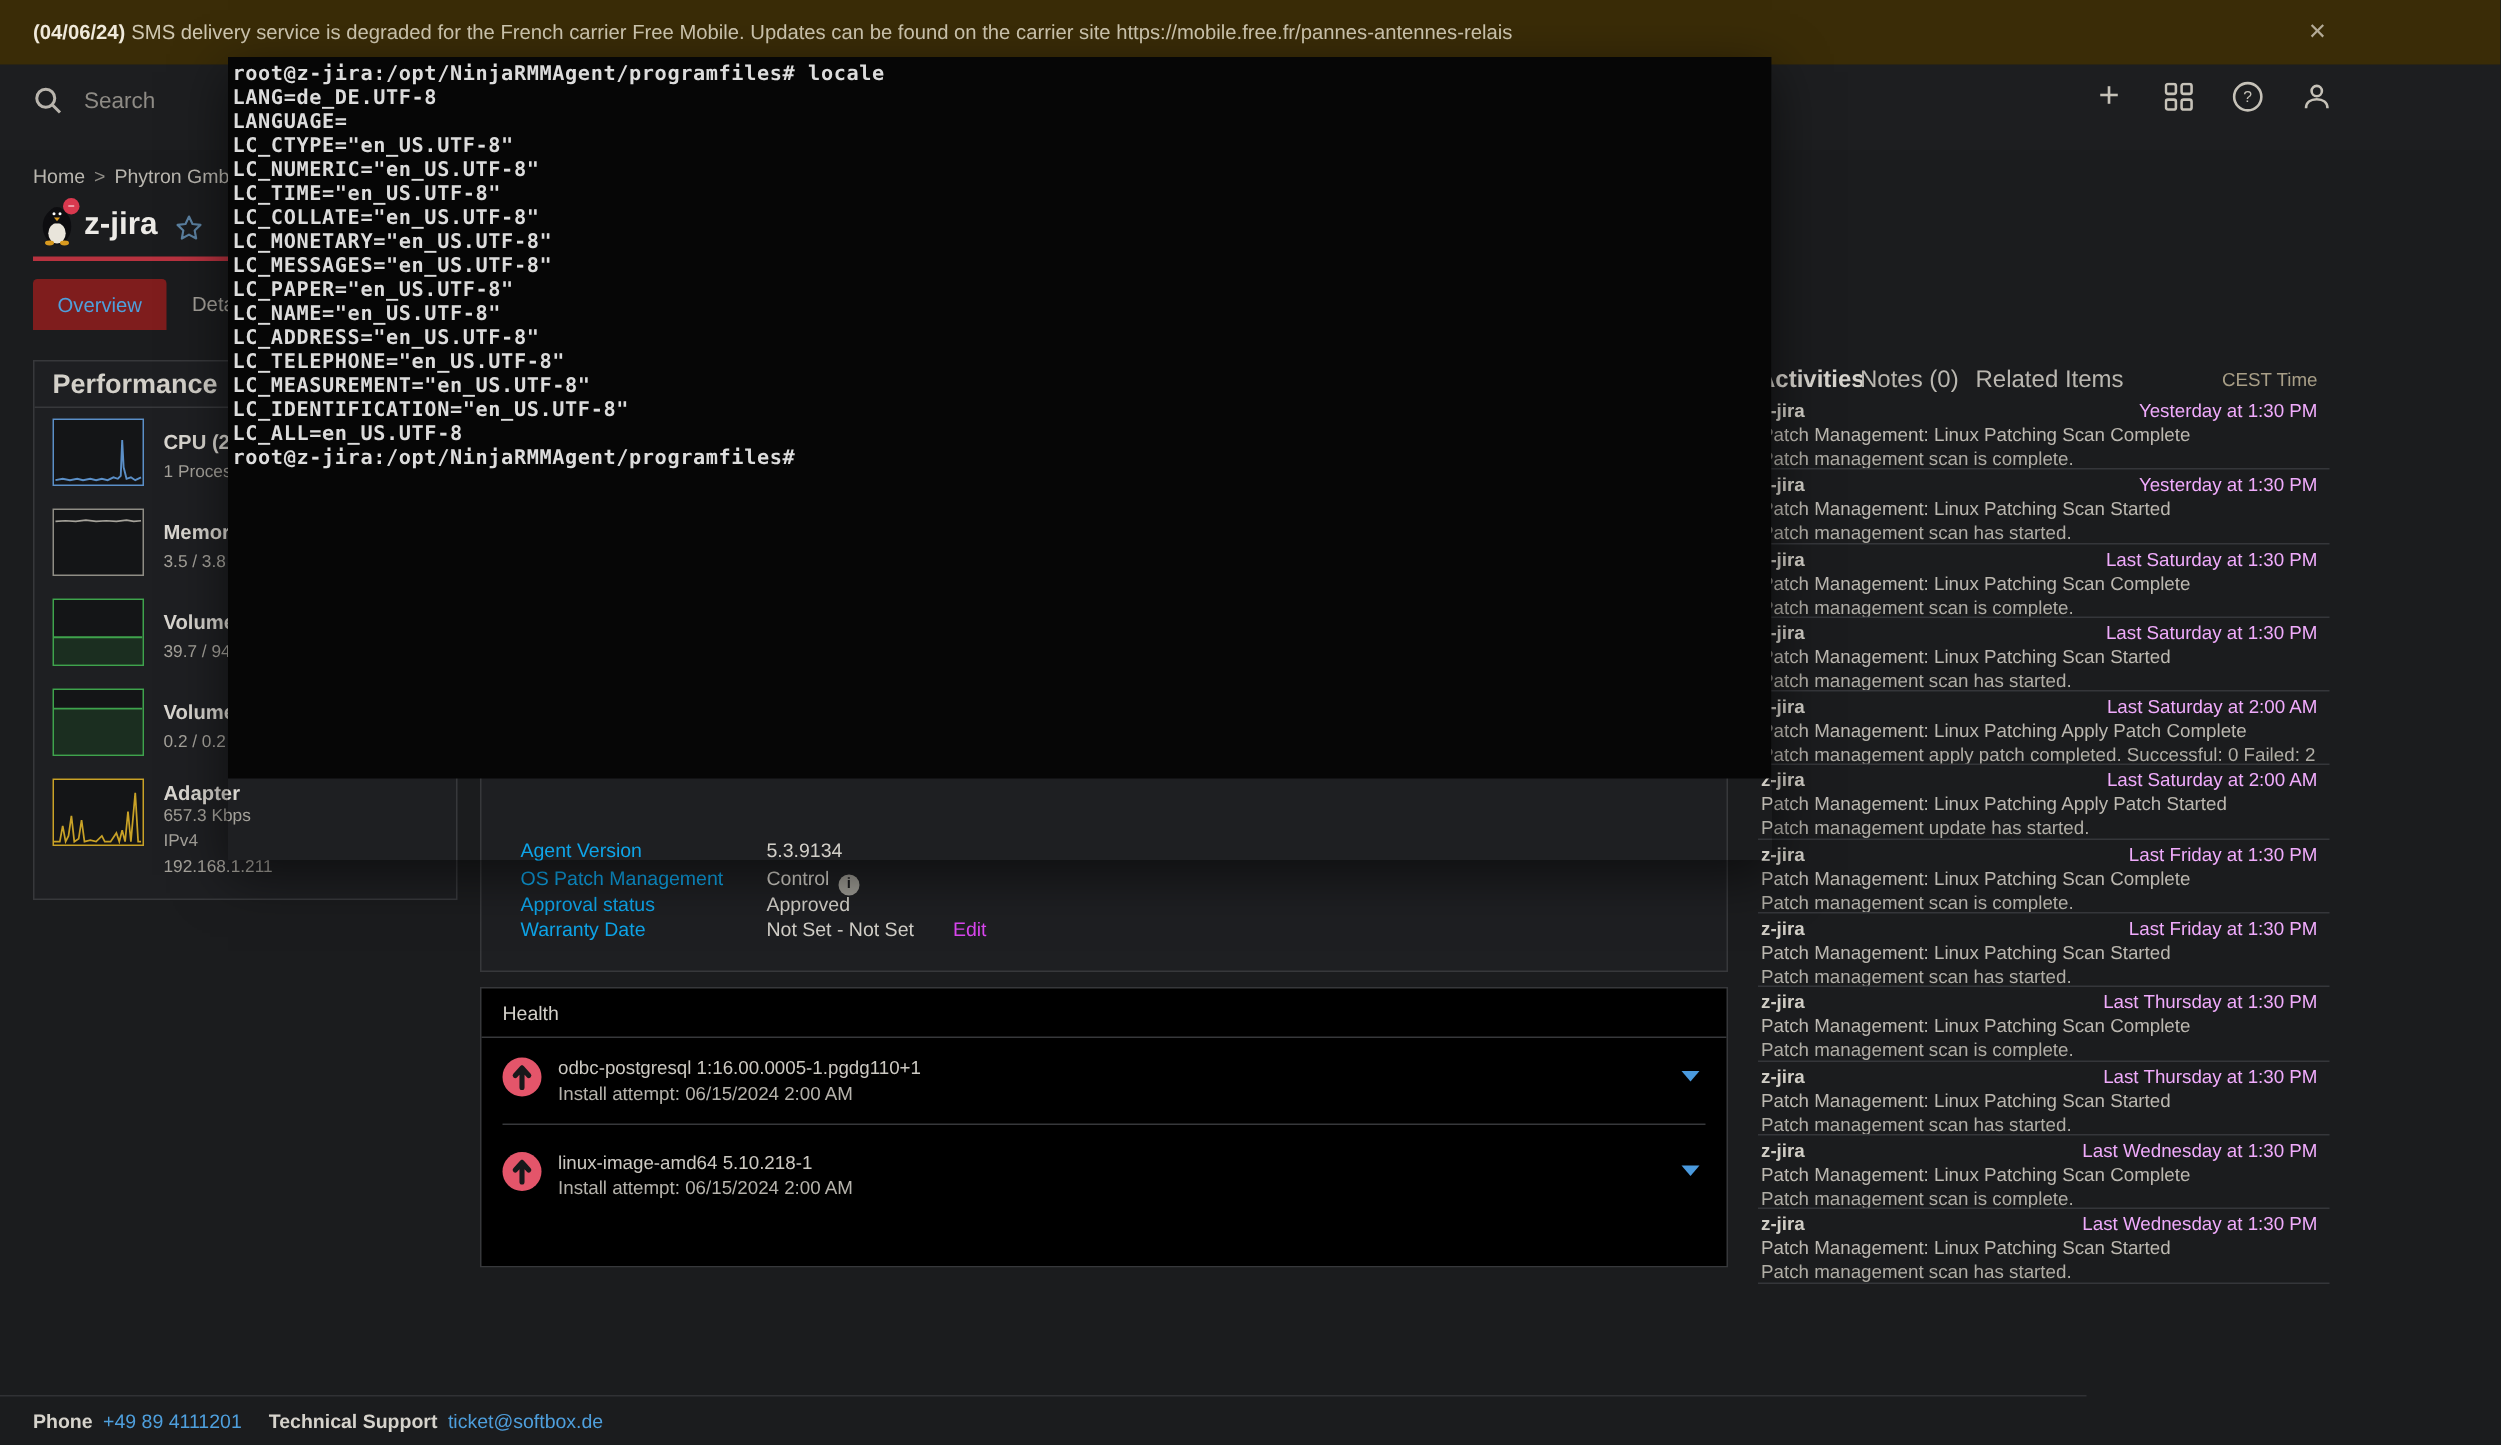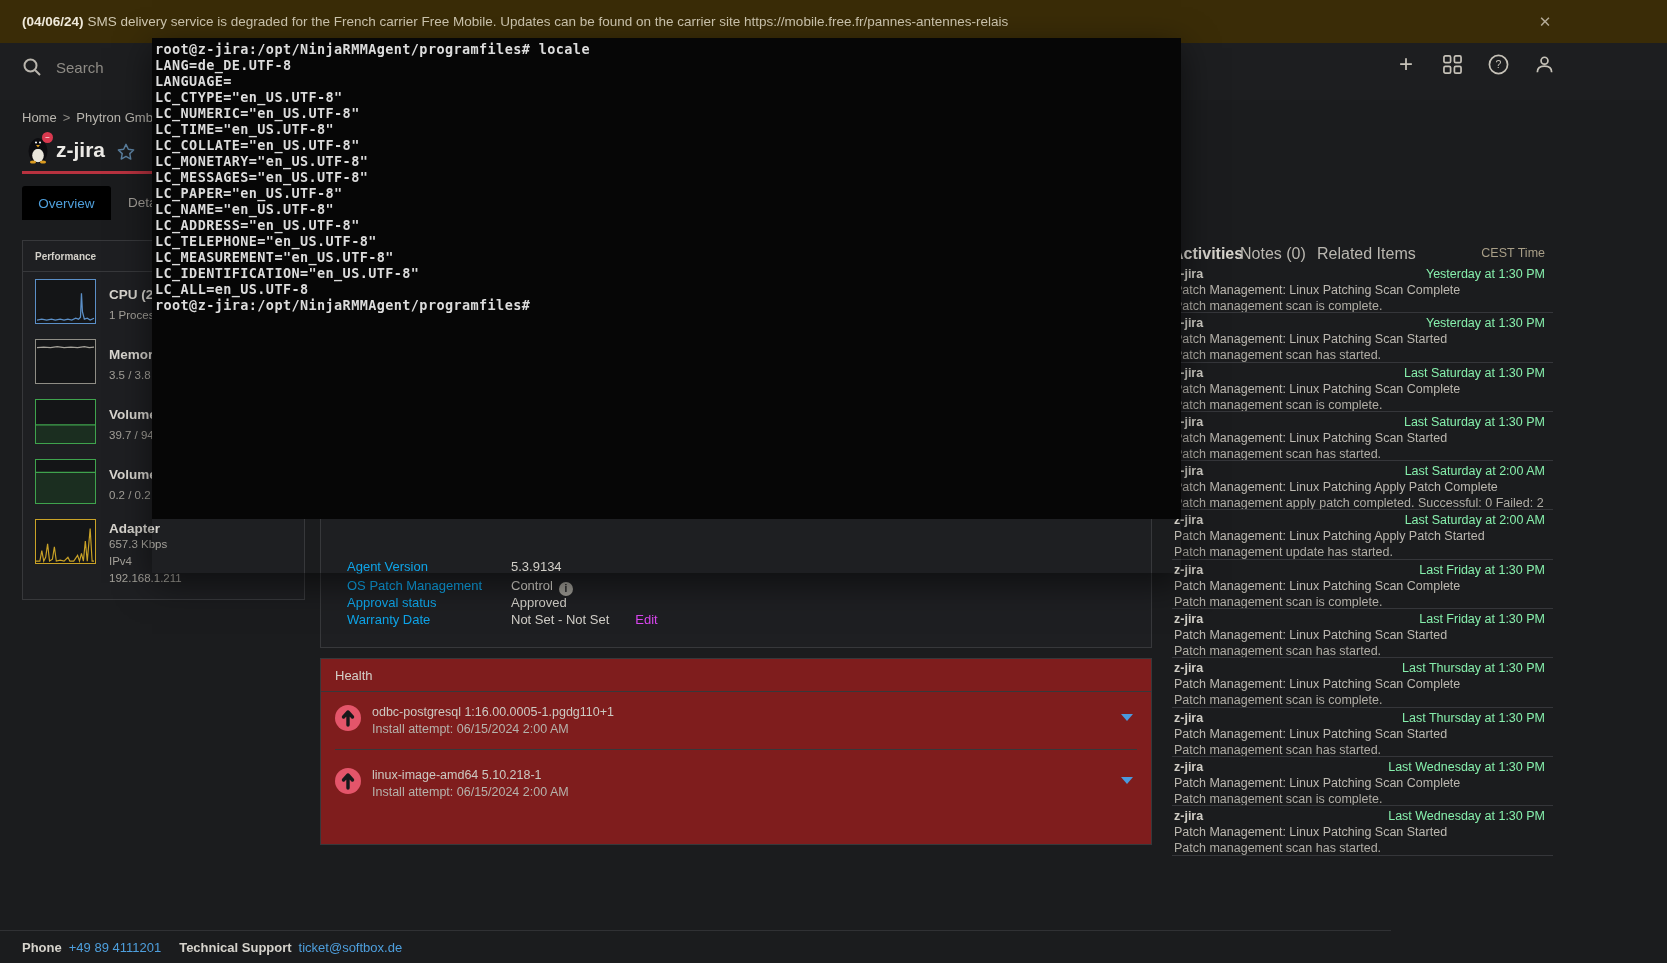--- a/index.html
+++ b/index.html
@@ -30,70 +30,70 @@
   #breadcrumb .crumb { cursor:pointer;text-align:center; }
   #breadcrumb .sep { margin:0 6px; color:#8f8c86; }
   #tux { position:absolute; left:26px; top:136px; width:24px; height:28px; }
   #tux-badge { position:absolute; left:42px; top:132px; width:11px; height:11px; border-radius:50%;
                background:#d9394f; color:#fff; font-size:8px; line-height:11px; text-align:center; }
   #devname { position:absolute; left:56px; top:138px; font-size:21px; font-weight:600; color:#eceae6; }
   #star { position:absolute; left:117px; top:143px; width:18px; height:18px; cursor:pointer; }
   #statusline { position:absolute; left:22px; top:171px; width:468px; height:3px; background:#b8323f; }
 
   
-  #tab-overview { position:absolute; left:22px; top:186px; width:89px; height:34px; background:#000000;
+  #tab-overview { position:absolute; left:22px; top:186px; width:89px; height:34px; background:#7f1d1d;
                   border-radius:3px 3px 0 0; display:flex; align-items:center; justify-content:center;
                   font-size:13.5px; font-weight:500; color:#4f9fdb; cursor:pointer; }
   #tab-details  { position:absolute; left:128px; top:195px; font-size:13.5px; color:#a39f98; cursor:pointer; }
 
   
   #perf { position:absolute; left:22px; top:240px; width:283px; height:360px;
           border:1px solid #37383b; background:#1e1f22; }
   #perf .hdr { height:31px; border-bottom:1px solid #37383b; display:flex; align-items:center; }
-  #perf .hdr span { margin-left:12px; font-size:10px; font-weight:bold; color:#d3d0c9; }
+  #perf .hdr span { margin-left:12px; font-size:18px; font-weight:bold; color:#d3d0c9; }
   .perf-item { position:absolute; left:0; width:100%; height:60px; cursor:pointer; }
   .perf-item .chart { position:absolute; left:12px; top:0; width:61px; height:45px; background:#141517; }
   .perf-item .plabel { position:absolute; left:86px; top:8px; font-size:13.5px; font-weight:bold;
                        color:#d8d5cf; white-space:nowrap; }
   .perf-item .psub { position:absolute; left:86px; font-size:11.5px; color:#a4a19a; white-space:nowrap; }
 
   
   #details { position:absolute; left:320px; top:470px; width:832px; height:178px;
              border:1px solid #37383b; background:#1e1f22; }
   .drow { position:absolute; left:26px; font-size:13px; white-space:nowrap; }
   .drow .dlabel { display:inline-block; width:164px; color:#0ea5e9; }
   .drow .dvalue { color:#d2cfc8; }
   .drow .dlink { color:#d946ef; margin-left:26px; cursor:pointer; }
   .info-i { display:inline-block; width:14px; height:14px; border-radius:50%; background:#9b9992;
             color:#1b1c1e; font-size:10px; font-weight:bold; text-align:center; line-height:14px;
             margin-left:6px; vertical-align:-2px; cursor:pointer; }
 
   
   #health { position:absolute; left:320px; top:658px; width:832px; height:187px;
-            border:1px solid #37383b; background:#7f1d1d; }
+            border:1px solid #37383b; background:#000000; }
   #health .hdr { height:33px; border-bottom:1px solid #37383b; display:flex; align-items:center; }
   #health .hdr span { margin-left:14px; font-size:13px; color:#d3d0c9; }
   .h-item { position:absolute; left:0; width:100%; height:62px; cursor:pointer; }
   .h-badge { position:absolute; left:13px; top:0; width:28px; height:28px; }
   .h-name { position:absolute; left:51px; top:1px; font-size:12.5px; color:#ccc9c2; }
   .h-detail { position:absolute; left:51px; top:18px; font-size:12.5px; color:#b5b2ab; }
   .h-caret { position:absolute; right:18px; top:10px; width:0; height:0;
              border-left:6px solid transparent; border-right:6px solid transparent;
              border-top:7px solid #4a9ade; cursor:pointer; }
   .h-div { position:absolute; left:14px; right:14px; top:90px; height:1px; background:#37383b; }
   #rt-act { position:absolute; left:1172px; top:245px; font-weight:bold; color:#d6d3cc; cursor:pointer; }
   #rt-notes { position:absolute; left:1240px; top:245px; color:#bab7b0; cursor:pointer; }
   #rt-rel { position:absolute; left:1317px; top:245px; color:#bab7b0; cursor:pointer; }
   #rt-tz { position:absolute; left:1440px; top:246px; width:105px; text-align:right;
            font-size:12.5px; color:#a89e87; }
   #activity-list { position:absolute; left:1172px; top:264px; width:381px; }
   .act-entry { position:relative; height:49.3px; border-bottom:1px solid #35363a; overflow:hidden; }
   .act-head { position:absolute; left:2px; right:8px; top:3px; height:15px; }
   .act-name { float:left; font-size:12.5px; font-weight:bold; color:#d0cdc5; cursor:pointer; }
-  .act-time { float:right; font-size:12.5px; color:#86efac; }
+  .act-time { float:right; font-size:12.5px; color:#f0abfc; }
   .act-title { position:absolute; left:2px; top:19px; font-size:12.5px; color:#bcb8b0; white-space:nowrap; }
   .act-msg { position:absolute; left:2px; top:35px; font-size:12.5px; color:#b0ada5; white-space:nowrap; }
 
   
   #term { position:absolute; left:152px; top:38px; width:1029px; height:535px; z-index:50;
           box-shadow:0 10px 34px rgba(0,0,0,.55); }
   #term-hdr { height:54px; background:#2b4763; display:flex; align-items:center; }
   #term-ico { width:27px; height:22px; margin-left:16px; background:#0f1013; border:2px solid #8b9099;
               border-radius:2px; color:#e8eaed; font-size:8px; font-weight:bold; line-height:18px;
               text-align:center; font-family:"DejaVu Sans Mono", monospace; }

